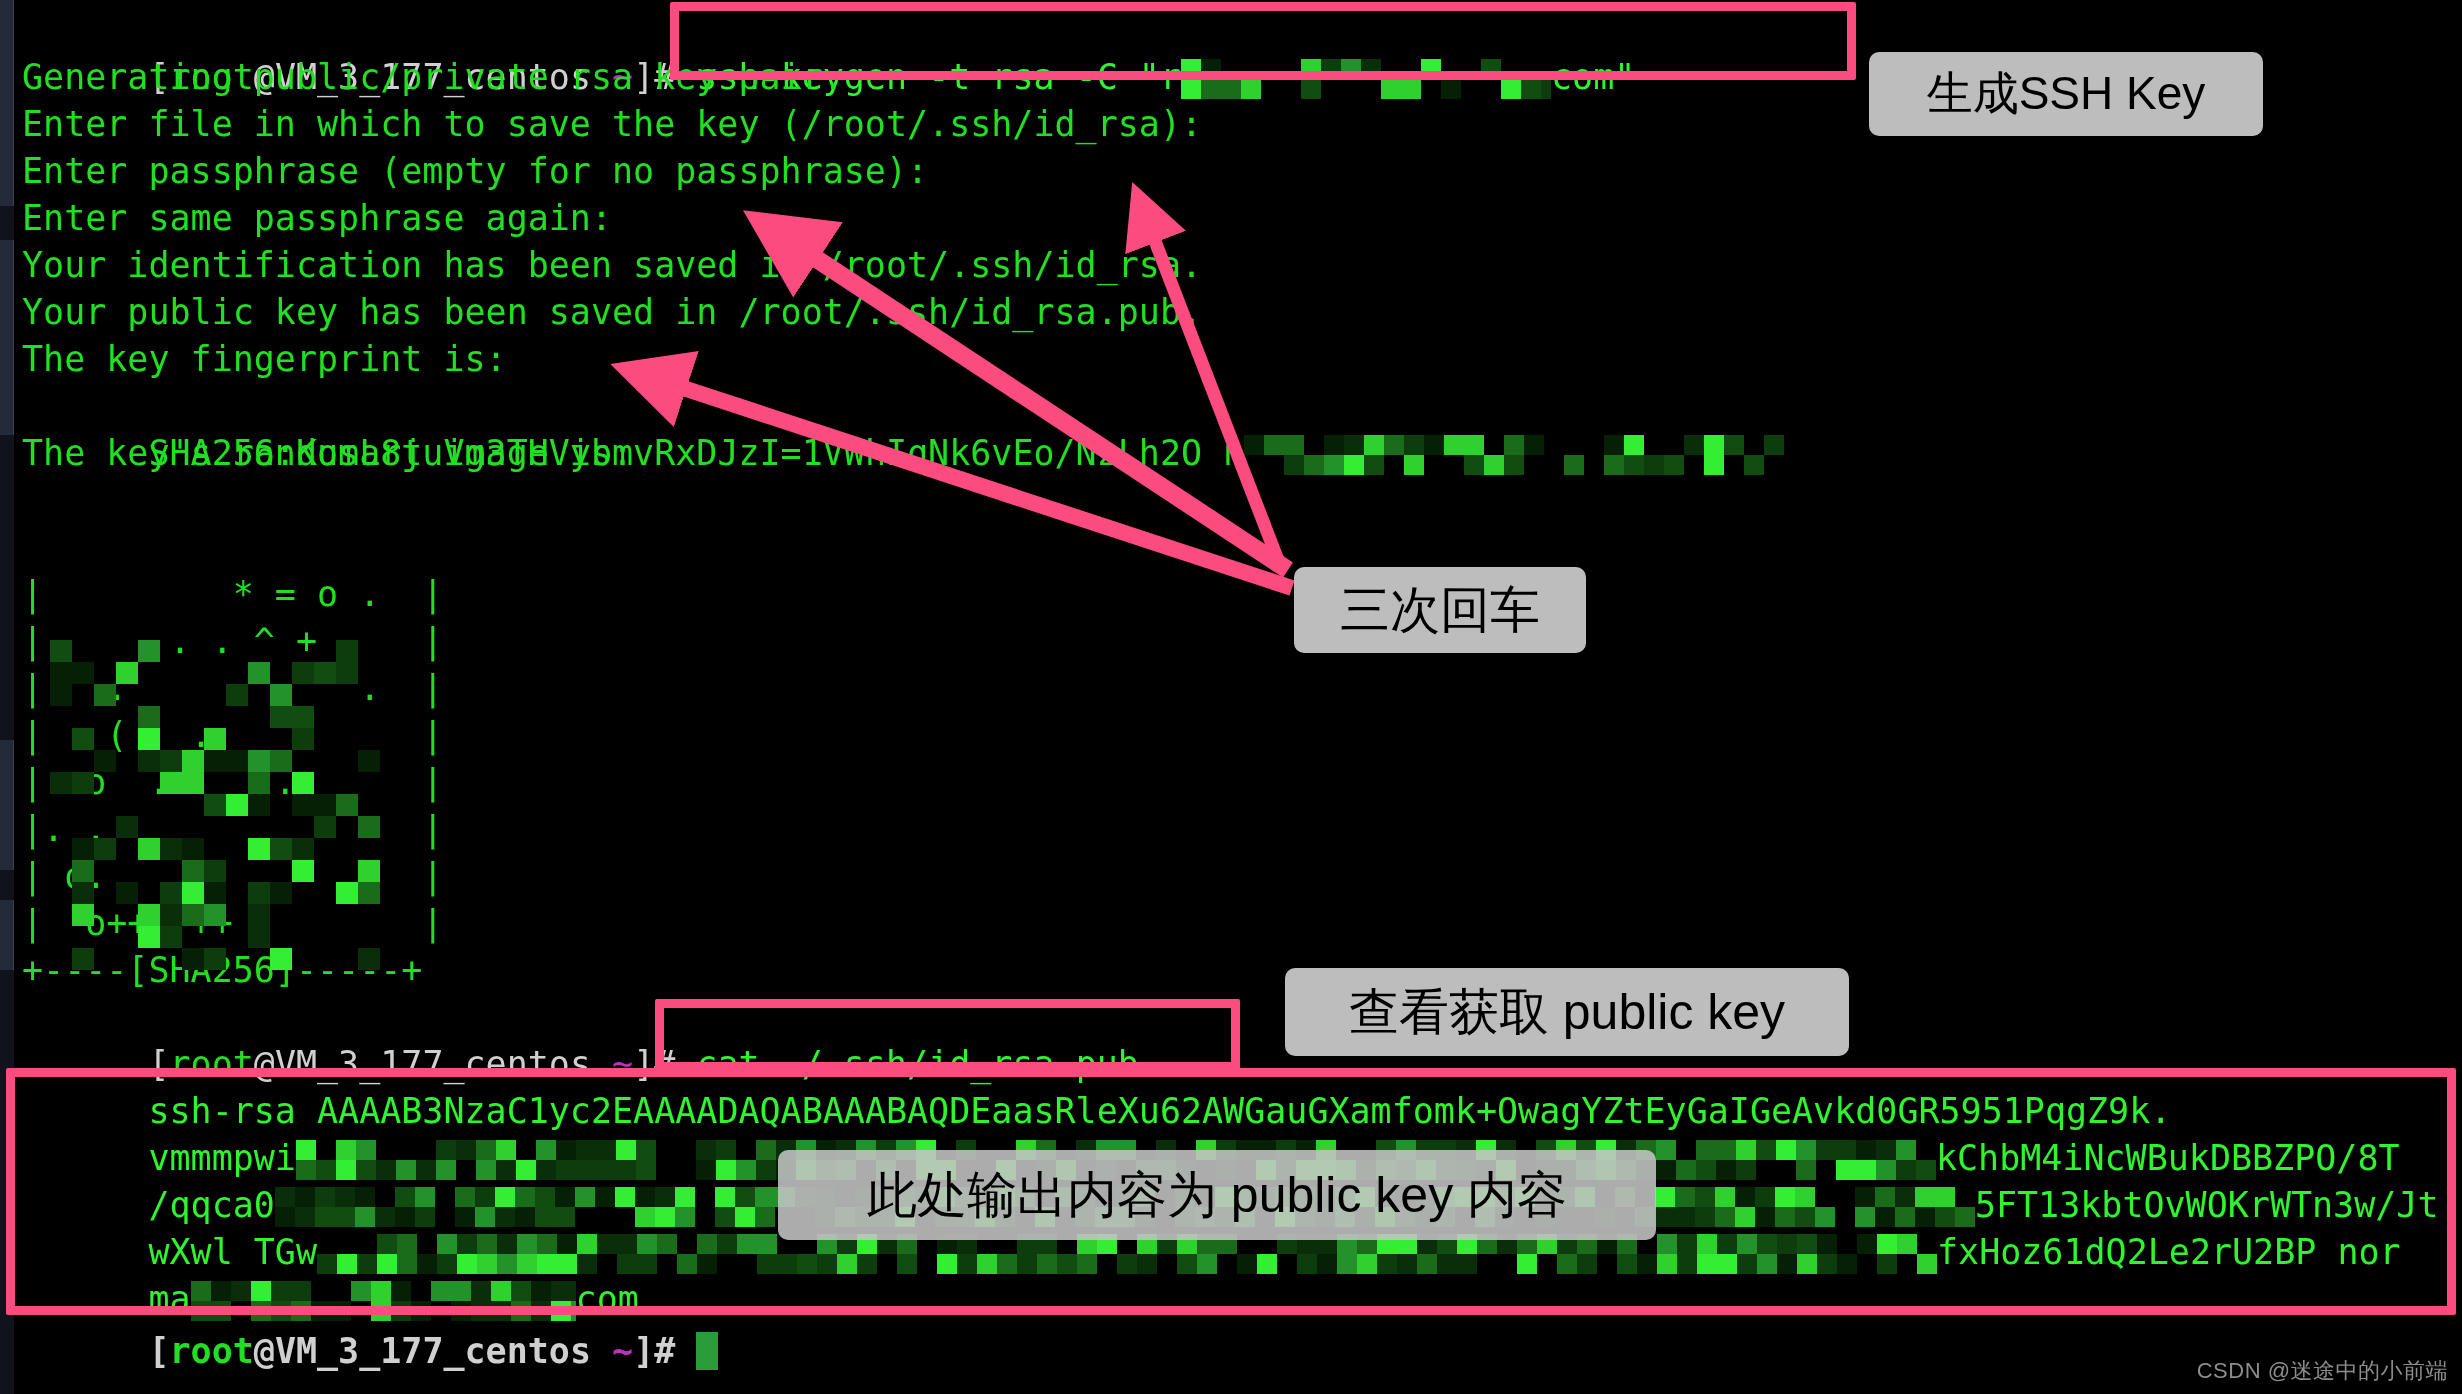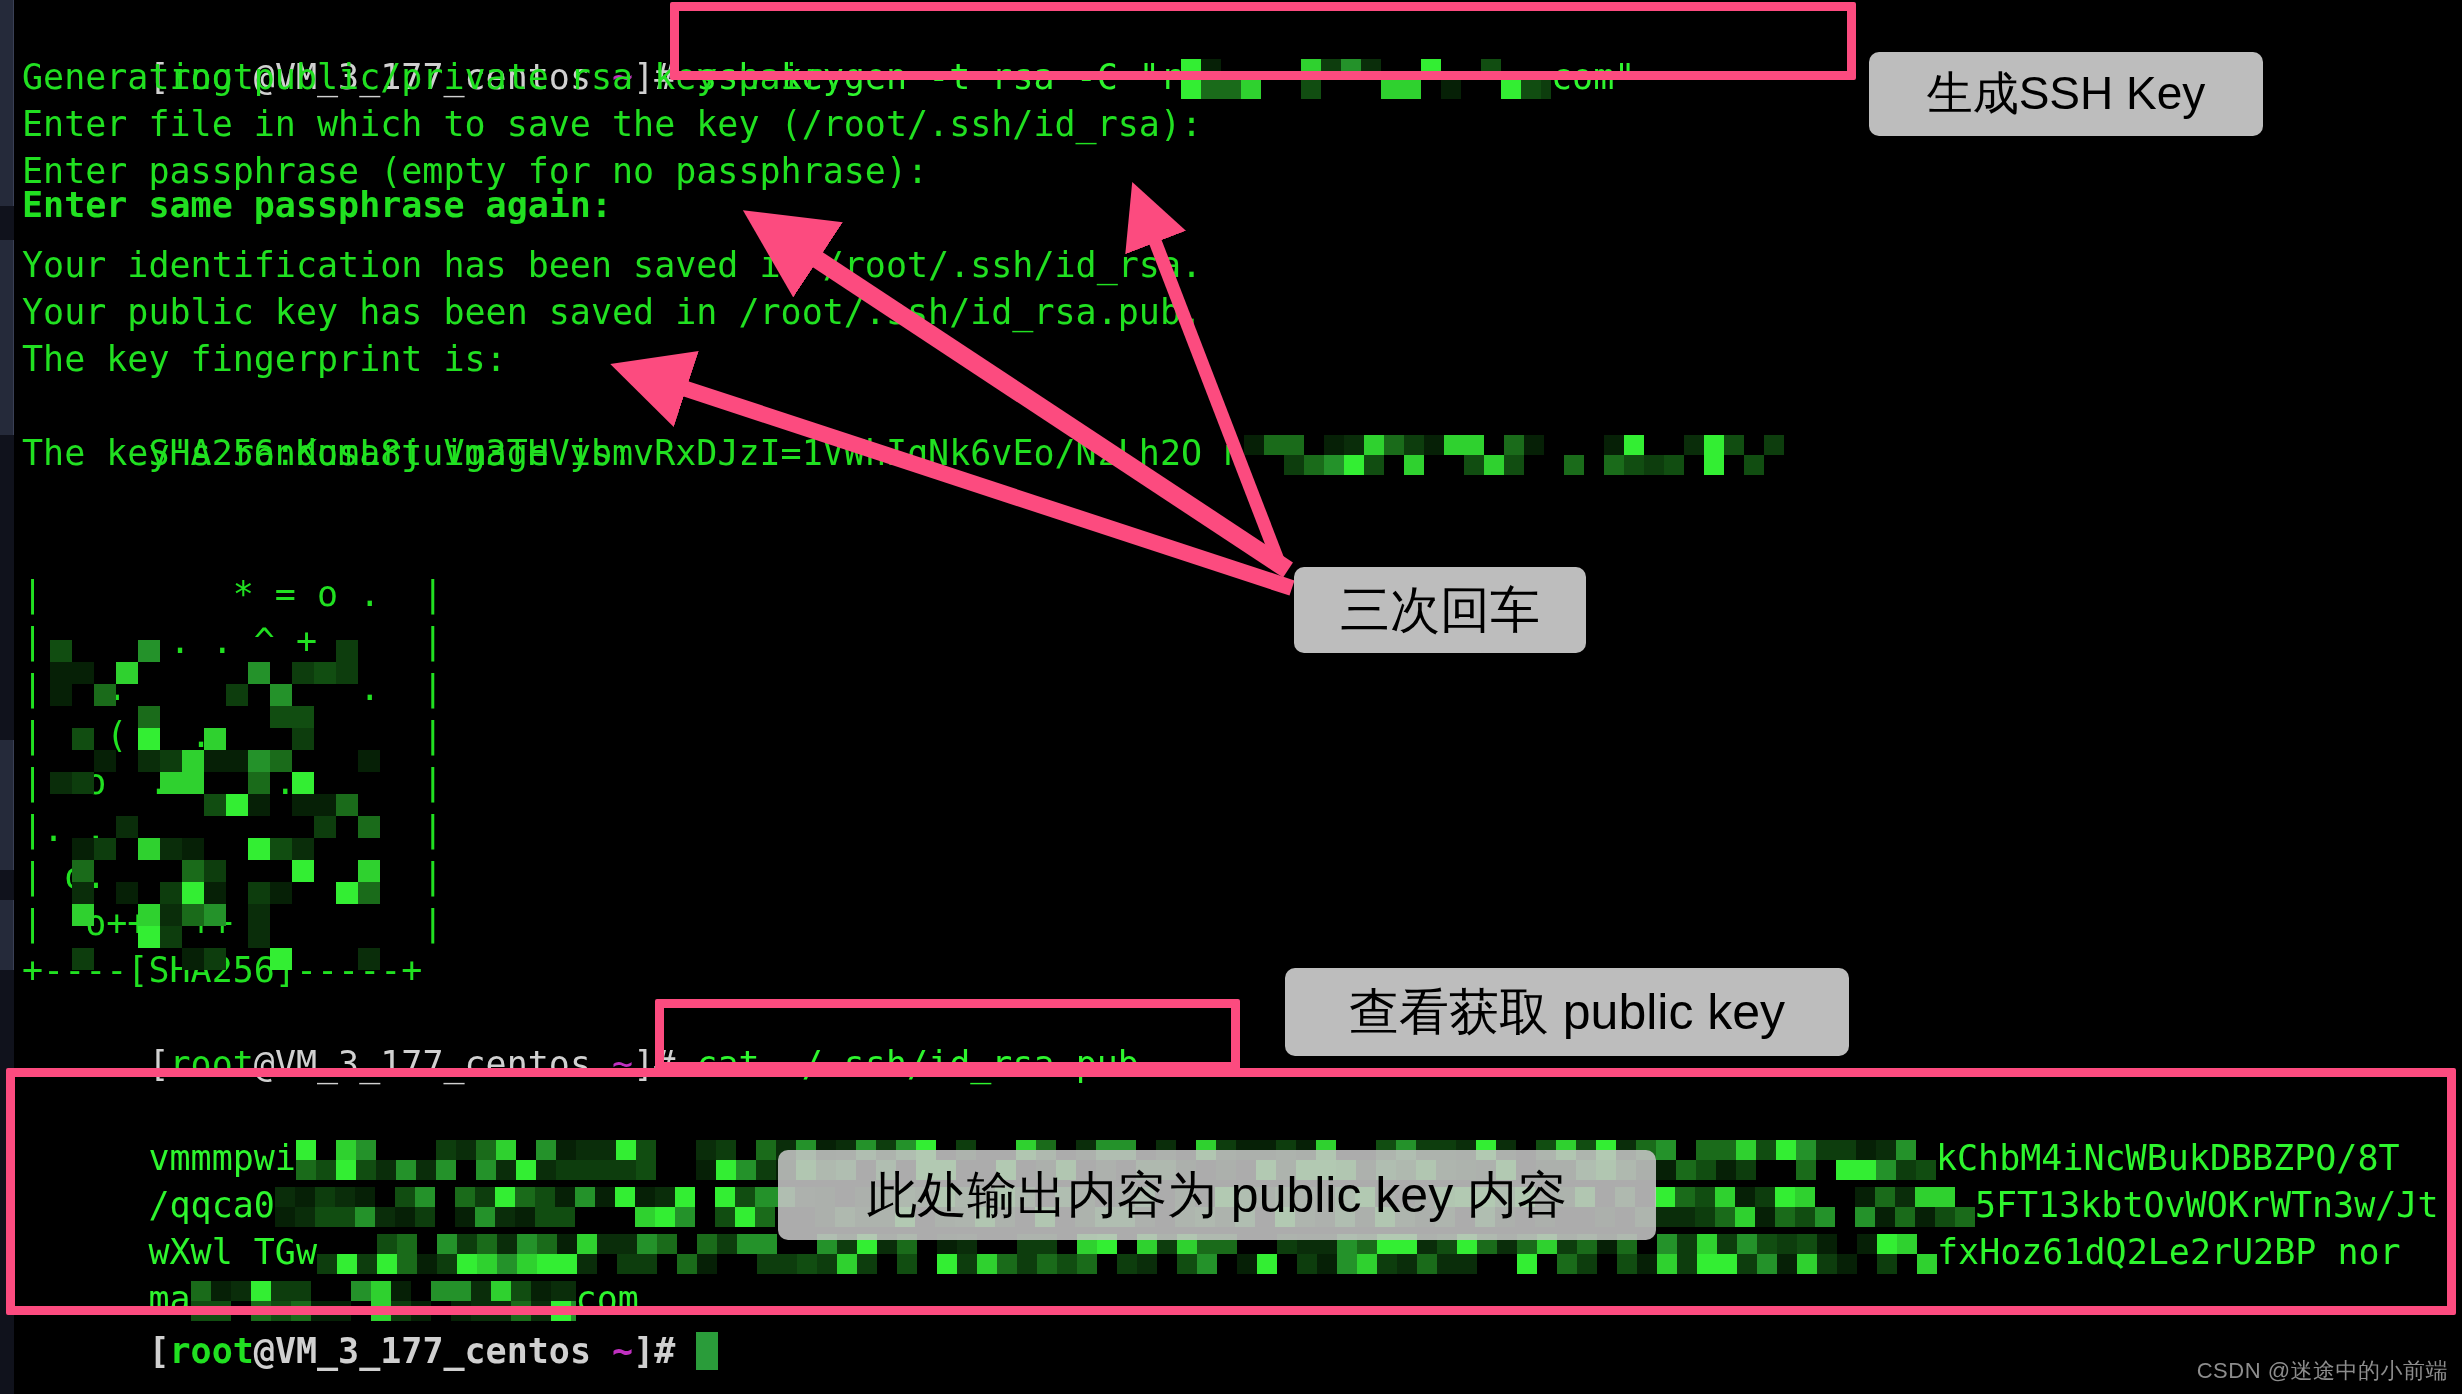--- a/index.html
+++ b/index.html
@@ -130,21 +130,21 @@
 
     
     <div class="line" style="position:absolute;top:7px;left:0;">
       <span class="grey">[</span><span class="g">root</span><span class="grey">@VM_3_177_centos </span><span class="mag">~</span><span class="grey">]#</span><span class="brightgreen"> ssh-keygen -t rsa -C "r</span><span class="mosaic" id="mos-email" style="width: 370px; height: 40px;"><i style="left:0px;top:0px;width:20px;height:20px;background:#33ee33"></i><i style="left:20px;top:0px;width:20px;height:20px;background:#062006"></i><i style="left:120px;top:0px;width:20px;height:20px;background:#2fd12f"></i><i style="left:140px;top:0px;width:20px;height:20px;background:#0d3d0d"></i><i style="left:160px;top:0px;width:20px;height:20px;background:#24922a"></i><i style="left:180px;top:0px;width:20px;height:20px;background:#0a2d0a"></i><i style="left:240px;top:0px;width:20px;height:20px;background:#33ee33"></i><i style="left:300px;top:0px;width:20px;height:20px;background:#114d11"></i><i style="left:0px;top:20px;width:20px;height:20px;background:#33ee33"></i><i style="left:20px;top:20px;width:20px;height:20px;background:#1a6b1a"></i><i style="left:40px;top:20px;width:20px;height:20px;background:#1a6b1a"></i><i style="left:60px;top:20px;width:20px;height:20px;background:#2fd12f"></i><i style="left:120px;top:20px;width:20px;height:20px;background:#114d11"></i><i style="left:200px;top:20px;width:20px;height:20px;background:#2fd12f"></i><i style="left:220px;top:20px;width:20px;height:20px;background:#2fd12f"></i><i style="left:260px;top:20px;width:20px;height:20px;background:#062006"></i><i style="left:320px;top:20px;width:20px;height:20px;background:#33ee33"></i><i style="left:340px;top:20px;width:20px;height:20px;background:#114d11"></i><i style="left:360px;top:20px;width:20px;height:20px;background:#0d3d0d"></i></span><span class="brightgreen">com"</span>
     </div>
 
     
     <div class="line g" style="position:absolute;top:54px;left:0;">Generating public/private rsa key pair.</div>
     <div class="line g" style="position:absolute;top:148px;left:0;">Enter passphrase (empty for no passphrase):</div>
     <div class="line g" style="position:absolute;top:101px;left:0;">Enter file in which to save the key (/root/.ssh/id_rsa):</div>
-    <div class="line g" style="position:absolute;top:182px;left:0;font-weight:bold;">Enter same passphrase again:</div>
+    <div class="line g" style="position:absolute;top:195px;left:0;">Enter same passphrase again:</div>
     <div class="line g" style="position:absolute;top:242px;left:0;">Your identification has been saved in /root/.ssh/id_rsa.</div>
     <div class="line g" style="position:absolute;top:289px;left:0;">Your public key has been saved in /root/.ssh/id_rsa.pub.</div>
     <div class="line g" style="position:absolute;top:336px;left:0;">The key fingerprint is:</div>
 
     
     <div class="line" style="position:absolute;top:383px;left:0;">
       <span class="g">SHA256:KusL8juVg3THVybmvRxDJzI=1VWhIqNk6vEo/NzLh2O n</span><span class="mosaic" id="mos-sha" style="width: 540px; height: 40px;"><i style="left:0px;top:0px;width:20px;height:20px;background:#062006"></i><i style="left:20px;top:0px;width:20px;height:20px;background:#1a6b1a"></i><i style="left:40px;top:0px;width:20px;height:20px;background:#1a6b1a"></i><i style="left:80px;top:0px;width:20px;height:20px;background:#062006"></i><i style="left:100px;top:0px;width:20px;height:20px;background:#0a2d0a"></i><i style="left:120px;top:0px;width:20px;height:20px;background:#2fd12f"></i><i style="left:140px;top:0px;width:20px;height:20px;background:#1a6b1a"></i><i style="left:160px;top:0px;width:20px;height:20px;background:#0d3d0d"></i><i style="left:180px;top:0px;width:20px;height:20px;background:#062006"></i><i style="left:200px;top:0px;width:20px;height:20px;background:#2fd12f"></i><i style="left:220px;top:0px;width:20px;height:20px;background:#2fd12f"></i><i style="left:260px;top:0px;width:20px;height:20px;background:#1a6b1a"></i><i style="left:280px;top:0px;width:20px;height:20px;background:#062006"></i><i style="left:360px;top:0px;width:20px;height:20px;background:#062006"></i><i style="left:380px;top:0px;width:20px;height:20px;background:#33ee33"></i><i style="left:440px;top:0px;width:20px;height:20px;background:#0a2d0a"></i><i style="left:460px;top:0px;width:20px;height:20px;background:#33ee33"></i><i style="left:480px;top:0px;width:20px;height:20px;background:#114d11"></i><i style="left:520px;top:0px;width:20px;height:20px;background:#0d3d0d"></i><i style="left:40px;top:20px;width:20px;height:20px;background:#0d3d0d"></i><i style="left:60px;top:20px;width:20px;height:20px;background:#1a6b1a"></i><i style="left:80px;top:20px;width:20px;height:20px;background:#24922a"></i><i style="left:100px;top:20px;width:20px;height:20px;background:#33ee33"></i><i style="left:120px;top:20px;width:20px;height:20px;background:#114d11"></i><i style="left:160px;top:20px;width:20px;height:20px;background:#2fd12f"></i><i style="left:220px;top:20px;width:20px;height:20px;background:#114d11"></i><i style="left:240px;top:20px;width:20px;height:20px;background:#2fd12f"></i><i style="left:260px;top:20px;width:20px;height:20px;background:#114d11"></i><i style="left:320px;top:20px;width:20px;height:20px;background:#1a6b1a"></i><i style="left:360px;top:20px;width:20px;height:20px;background:#1a6b1a"></i><i style="left:380px;top:20px;width:20px;height:20px;background:#114d11"></i><i style="left:400px;top:20px;width:20px;height:20px;background:#0d3d0d"></i><i style="left:420px;top:20px;width:20px;height:20px;background:#114d11"></i><i style="left:460px;top:20px;width:20px;height:20px;background:#33ee33"></i><i style="left:500px;top:20px;width:20px;height:20px;background:#114d11"></i></span>
     </div>
 
     <div class="line g" style="position:absolute;top:430px;left:0;">The key's randomart image is:</div>
@@ -159,20 +159,23 @@
     <div class="line g" style="position:absolute;top:853px;left:0;">| o.       .       |</div>
     <div class="line g" style="position:absolute;top:900px;left:0;">|  o+++ ++         |</div>
     <div class="line g" style="position:absolute;top:947px;left:0;">+----[SHA256]-----+</div>
 
     
     <div class="line" style="position:absolute;top:994px;left:0;">
       <span class="grey">[</span><span class="g">root</span><span class="grey">@VM_3_177_centos </span><span class="mag">~</span><span class="grey">]#</span><span class="brightgreen"> cat ~/.ssh/id_rsa.pub</span>
     </div>
 
     
+    <div class="line" style="position:absolute;top:1041px;left:0;">
+      <span class="brightgreen">ssh-rsa AAAAB3NzaC1yc2EAAAADAQABAAABAQDEaasRleXu62AWGauGXamfomk+OwagYZtEyGaIGeAvkd0GR5951PqgZ9k.</span>
+    </div>
     <div class="line" style="position:absolute;top:1088px;left:0;">
       <span class="brightgreen">vmmmpwi</span><span class="mosaic" id="mos-k2" style="width: 1640px; height: 40px;"><i style="left:0px;top:0px;width:20px;height:20px;background:#33ee33"></i><i style="left:40px;top:0px;width:20px;height:20px;background:#2fd12f"></i><i style="left:60px;top:0px;width:20px;height:20px;background:#24922a"></i><i style="left:140px;top:0px;width:20px;height:20px;background:#0d3d0d"></i><i style="left:160px;top:0px;width:20px;height:20px;background:#0a2d0a"></i><i style="left:180px;top:0px;width:20px;height:20px;background:#1a6b1a"></i><i style="left:200px;top:0px;width:20px;height:20px;background:#2fd12f"></i><i style="left:240px;top:0px;width:20px;height:20px;background:#24922a"></i><i style="left:260px;top:0px;width:20px;height:20px;background:#062006"></i><i style="left:280px;top:0px;width:20px;height:20px;background:#0a2d0a"></i><i style="left:300px;top:0px;width:20px;height:20px;background:#0a2d0a"></i><i style="left:320px;top:0px;width:20px;height:20px;background:#33ee33"></i><i style="left:340px;top:0px;width:20px;height:20px;background:#114d11"></i><i style="left:400px;top:0px;width:20px;height:20px;background:#0a2d0a"></i><i style="left:420px;top:0px;width:20px;height:20px;background:#0d3d0d"></i><i style="left:460px;top:0px;width:20px;height:20px;background:#1a6b1a"></i><i style="left:480px;top:0px;width:20px;height:20px;background:#0a2d0a"></i><i style="left:500px;top:0px;width:20px;height:20px;background:#24922a"></i><i style="left:520px;top:0px;width:20px;height:20px;background:#062006"></i><i style="left:540px;top:0px;width:20px;height:20px;background:#0a2d0a"></i><i style="left:560px;top:0px;width:20px;height:20px;background:#24922a"></i><i style="left:580px;top:0px;width:20px;height:20px;background:#0d3d0d"></i><i style="left:600px;top:0px;width:20px;height:20px;background:#24922a"></i><i style="left:620px;top:0px;width:20px;height:20px;background:#33ee33"></i><i style="left:660px;top:0px;width:20px;height:20px;background:#0d3d0d"></i><i style="left:720px;top:0px;width:20px;height:20px;background:#2fd12f"></i><i style="left:740px;top:0px;width:20px;height:20px;background:#1a6b1a"></i><i style="left:780px;top:0px;width:20px;height:20px;background:#0a2d0a"></i><i style="left:800px;top:0px;width:20px;height:20px;background:#24922a"></i><i style="left:820px;top:0px;width:20px;height:20px;background:#24922a"></i><i style="left:860px;top:0px;width:20px;height:20px;background:#0a2d0a"></i><i style="left:900px;top:0px;width:20px;height:20px;background:#2fd12f"></i><i style="left:920px;top:0px;width:20px;height:20px;background:#0d3d0d"></i><i style="left:940px;top:0px;width:20px;height:20px;background:#062006"></i><i style="left:960px;top:0px;width:20px;height:20px;background:#062006"></i><i style="left:980px;top:0px;width:20px;height:20px;background:#0d3d0d"></i><i style="left:1000px;top:0px;width:20px;height:20px;background:#062006"></i><i style="left:1020px;top:0px;width:20px;height:20px;background:#2fd12f"></i><i style="left:1080px;top:0px;width:20px;height:20px;background:#114d11"></i><i style="left:1100px;top:0px;width:20px;height:20px;background:#24922a"></i><i style="left:1120px;top:0px;width:20px;height:20px;background:#0d3d0d"></i><i style="left:1140px;top:0px;width:20px;height:20px;background:#0d3d0d"></i><i style="left:1160px;top:0px;width:20px;height:20px;background:#0a2d0a"></i><i style="left:1180px;top:0px;width:20px;height:20px;background:#33ee33"></i><i style="left:1200px;top:0px;width:20px;height:20px;background:#0a2d0a"></i><i style="left:1240px;top:0px;width:20px;height:20px;background:#114d11"></i><i style="left:1260px;top:0px;width:20px;height:20px;background:#2fd12f"></i><i style="left:1280px;top:0px;width:20px;height:20px;background:#114d11"></i><i style="left:1300px;top:0px;width:20px;height:20px;background:#33ee33"></i><i style="left:1320px;top:0px;width:20px;height:20px;background:#0a2d0a"></i><i style="left:1340px;top:0px;width:20px;height:20px;background:#1a6b1a"></i><i style="left:1360px;top:0px;width:20px;height:20px;background:#24922a"></i><i style="left:1400px;top:0px;width:20px;height:20px;background:#1a6b1a"></i><i style="left:1420px;top:0px;width:20px;height:20px;background:#1a6b1a"></i><i style="left:1440px;top:0px;width:20px;height:20px;background:#2fd12f"></i><i style="left:1460px;top:0px;width:20px;height:20px;background:#114d11"></i><i style="left:1480px;top:0px;width:20px;height:20px;background:#33ee33"></i><i style="left:1500px;top:0px;width:20px;height:20px;background:#24922a"></i><i style="left:1520px;top:0px;width:20px;height:20px;background:#0d3d0d"></i><i style="left:1540px;top:0px;width:20px;height:20px;background:#0d3d0d"></i><i style="left:1560px;top:0px;width:20px;height:20px;background:#062006"></i><i style="left:1580px;top:0px;width:20px;height:20px;background:#0a2d0a"></i><i style="left:1600px;top:0px;width:20px;height:20px;background:#24922a"></i><i style="left:0px;top:20px;width:20px;height:20px;background:#1a6b1a"></i><i style="left:20px;top:20px;width:20px;height:20px;background:#114d11"></i><i style="left:40px;top:20px;width:20px;height:20px;background:#33ee33"></i><i style="left:60px;top:20px;width:20px;height:20px;background:#114d11"></i><i style="left:80px;top:20px;width:20px;height:20px;background:#0a2d0a"></i><i style="left:100px;top:20px;width:20px;height:20px;background:#24922a"></i><i style="left:120px;top:20px;width:20px;height:20px;background:#0a2d0a"></i><i style="left:140px;top:20px;width:20px;height:20px;background:#24922a"></i><i style="left:180px;top:20px;width:20px;height:20px;background:#24922a"></i><i style="left:200px;top:20px;width:20px;height:20px;background:#0a2d0a"></i><i style="left:220px;top:20px;width:20px;height:20px;background:#33ee33"></i><i style="left:240px;top:20px;width:20px;height:20px;background:#0a2d0a"></i><i style="left:260px;top:20px;width:20px;height:20px;background:#0d3d0d"></i><i style="left:280px;top:20px;width:20px;height:20px;background:#0d3d0d"></i><i style="left:300px;top:20px;width:20px;height:20px;background:#0d3d0d"></i><i style="left:320px;top:20px;width:20px;height:20px;background:#0d3d0d"></i><i style="left:340px;top:20px;width:20px;height:20px;background:#114d11"></i><i style="left:400px;top:20px;width:20px;height:20px;background:#062006"></i><i style="left:420px;top:20px;width:20px;height:20px;background:#33ee33"></i><i style="left:440px;top:20px;width:20px;height:20px;background:#24922a"></i><i style="left:460px;top:20px;width:20px;height:20px;background:#0d3d0d"></i><i style="left:480px;top:20px;width:20px;height:20px;background:#062006"></i><i style="left:500px;top:20px;width:20px;height:20px;background:#2fd12f"></i><i style="left:520px;top:20px;width:20px;height:20px;background:#1a6b1a"></i><i style="left:540px;top:20px;width:20px;height:20px;background:#24922a"></i><i style="left:580px;top:20px;width:20px;height:20px;background:#24922a"></i><i style="left:620px;top:20px;width:20px;height:20px;background:#33ee33"></i><i style="left:640px;top:20px;width:20px;height:20px;background:#33ee33"></i><i style="left:700px;top:20px;width:20px;height:20px;background:#33ee33"></i><i style="left:740px;top:20px;width:20px;height:20px;background:#062006"></i><i style="left:760px;top:20px;width:20px;height:20px;background:#2fd12f"></i><i style="left:800px;top:20px;width:20px;height:20px;background:#0a2d0a"></i><i style="left:840px;top:20px;width:20px;height:20px;background:#1a6b1a"></i><i style="left:860px;top:20px;width:20px;height:20px;background:#1a6b1a"></i><i style="left:880px;top:20px;width:20px;height:20px;background:#062006"></i><i style="left:920px;top:20px;width:20px;height:20px;background:#062006"></i><i style="left:960px;top:20px;width:20px;height:20px;background:#33ee33"></i><i style="left:980px;top:20px;width:20px;height:20px;background:#0d3d0d"></i><i style="left:1000px;top:20px;width:20px;height:20px;background:#33ee33"></i><i style="left:1020px;top:20px;width:20px;height:20px;background:#33ee33"></i><i style="left:1040px;top:20px;width:20px;height:20px;background:#2fd12f"></i><i style="left:1060px;top:20px;width:20px;height:20px;background:#0a2d0a"></i><i style="left:1080px;top:20px;width:20px;height:20px;background:#24922a"></i><i style="left:1100px;top:20px;width:20px;height:20px;background:#1a6b1a"></i><i style="left:1120px;top:20px;width:20px;height:20px;background:#2fd12f"></i><i style="left:1140px;top:20px;width:20px;height:20px;background:#114d11"></i><i style="left:1160px;top:20px;width:20px;height:20px;background:#0d3d0d"></i><i style="left:1180px;top:20px;width:20px;height:20px;background:#0a2d0a"></i><i style="left:1200px;top:20px;width:20px;height:20px;background:#33ee33"></i><i style="left:1240px;top:20px;width:20px;height:20px;background:#062006"></i><i style="left:1260px;top:20px;width:20px;height:20px;background:#062006"></i><i style="left:1280px;top:20px;width:20px;height:20px;background:#24922a"></i><i style="left:1300px;top:20px;width:20px;height:20px;background:#2fd12f"></i><i style="left:1320px;top:20px;width:20px;height:20px;background:#1a6b1a"></i><i style="left:1340px;top:20px;width:20px;height:20px;background:#062006"></i><i style="left:1360px;top:20px;width:20px;height:20px;background:#062006"></i><i style="left:1380px;top:20px;width:20px;height:20px;background:#1a6b1a"></i><i style="left:1400px;top:20px;width:20px;height:20px;background:#114d11"></i><i style="left:1420px;top:20px;width:20px;height:20px;background:#062006"></i><i style="left:1440px;top:20px;width:20px;height:20px;background:#0d3d0d"></i><i style="left:1500px;top:20px;width:20px;height:20px;background:#1a6b1a"></i><i style="left:1540px;top:20px;width:20px;height:20px;background:#33ee33"></i><i style="left:1560px;top:20px;width:20px;height:20px;background:#33ee33"></i><i style="left:1580px;top:20px;width:20px;height:20px;background:#24922a"></i><i style="left:1600px;top:20px;width:20px;height:20px;background:#0d3d0d"></i><i style="left:1620px;top:20px;width:20px;height:20px;background:#114d11"></i></span><span class="brightgreen">kChbM4iNcWBukDBBZPO/8T</span>
     </div>
     <div class="line" style="position:absolute;top:1135px;left:0;">
       <span class="brightgreen">/qqca0</span><span class="mosaic" id="mos-k3" style="width: 1700px; height: 40px;"><i style="left:0px;top:0px;width:20px;height:20px;background:#0a2d0a"></i><i style="left:20px;top:0px;width:20px;height:20px;background:#062006"></i><i style="left:40px;top:0px;width:20px;height:20px;background:#0d3d0d"></i><i style="left:60px;top:0px;width:20px;height:20px;background:#0a2d0a"></i><i style="left:80px;top:0px;width:20px;height:20px;background:#062006"></i><i style="left:120px;top:0px;width:20px;height:20px;background:#114d11"></i><i style="left:140px;top:0px;width:20px;height:20px;background:#24922a"></i><i style="left:180px;top:0px;width:20px;height:20px;background:#1a6b1a"></i><i style="left:200px;top:0px;width:20px;height:20px;background:#0d3d0d"></i><i style="left:220px;top:0px;width:20px;height:20px;background:#33ee33"></i><i style="left:240px;top:0px;width:20px;height:20px;background:#1a6b1a"></i><i style="left:260px;top:0px;width:20px;height:20px;background:#114d11"></i><i style="left:280px;top:0px;width:20px;height:20px;background:#062006"></i><i style="left:300px;top:0px;width:20px;height:20px;background:#24922a"></i><i style="left:320px;top:0px;width:20px;height:20px;background:#062006"></i><i style="left:340px;top:0px;width:20px;height:20px;background:#33ee33"></i><i style="left:360px;top:0px;width:20px;height:20px;background:#062006"></i><i style="left:380px;top:0px;width:20px;height:20px;background:#0a2d0a"></i><i style="left:400px;top:0px;width:20px;height:20px;background:#33ee33"></i><i style="left:440px;top:0px;width:20px;height:20px;background:#33ee33"></i><i style="left:460px;top:0px;width:20px;height:20px;background:#114d11"></i><i style="left:480px;top:0px;width:20px;height:20px;background:#24922a"></i><i style="left:500px;top:0px;width:20px;height:20px;background:#24922a"></i><i style="left:520px;top:0px;width:20px;height:20px;background:#0a2d0a"></i><i style="left:540px;top:0px;width:20px;height:20px;background:#062006"></i><i style="left:580px;top:0px;width:20px;height:20px;background:#062006"></i><i style="left:600px;top:0px;width:20px;height:20px;background:#114d11"></i><i style="left:620px;top:0px;width:20px;height:20px;background:#1a6b1a"></i><i style="left:640px;top:0px;width:20px;height:20px;background:#114d11"></i><i style="left:660px;top:0px;width:20px;height:20px;background:#2fd12f"></i><i style="left:680px;top:0px;width:20px;height:20px;background:#1a6b1a"></i><i style="left:700px;top:0px;width:20px;height:20px;background:#0d3d0d"></i><i style="left:720px;top:0px;width:20px;height:20px;background:#2fd12f"></i><i style="left:740px;top:0px;width:20px;height:20px;background:#1a6b1a"></i><i style="left:780px;top:0px;width:20px;height:20px;background:#24922a"></i><i style="left:800px;top:0px;width:20px;height:20px;background:#0d3d0d"></i><i style="left:840px;top:0px;width:20px;height:20px;background:#062006"></i><i style="left:860px;top:0px;width:20px;height:20px;background:#24922a"></i><i style="left:900px;top:0px;width:20px;height:20px;background:#0d3d0d"></i><i style="left:940px;top:0px;width:20px;height:20px;background:#33ee33"></i><i style="left:960px;top:0px;width:20px;height:20px;background:#24922a"></i><i style="left:980px;top:0px;width:20px;height:20px;background:#0d3d0d"></i><i style="left:1000px;top:0px;width:20px;height:20px;background:#1a6b1a"></i><i style="left:1020px;top:0px;width:20px;height:20px;background:#114d11"></i><i style="left:1040px;top:0px;width:20px;height:20px;background:#062006"></i><i style="left:1060px;top:0px;width:20px;height:20px;background:#24922a"></i><i style="left:1080px;top:0px;width:20px;height:20px;background:#33ee33"></i><i style="left:1100px;top:0px;width:20px;height:20px;background:#062006"></i><i style="left:1140px;top:0px;width:20px;height:20px;background:#0a2d0a"></i><i style="left:1160px;top:0px;width:20px;height:20px;background:#2fd12f"></i><i style="left:1180px;top:0px;width:20px;height:20px;background:#33ee33"></i><i style="left:1200px;top:0px;width:20px;height:20px;background:#33ee33"></i><i style="left:1220px;top:0px;width:20px;height:20px;background:#24922a"></i><i style="left:1240px;top:0px;width:20px;height:20px;background:#33ee33"></i><i style="left:1260px;top:0px;width:20px;height:20px;background:#062006"></i><i style="left:1280px;top:0px;width:20px;height:20px;background:#0d3d0d"></i><i style="left:1300px;top:0px;width:20px;height:20px;background:#2fd12f"></i><i style="left:1340px;top:0px;width:20px;height:20px;background:#1a6b1a"></i><i style="left:1380px;top:0px;width:20px;height:20px;background:#33ee33"></i><i style="left:1400px;top:0px;width:20px;height:20px;background:#1a6b1a"></i><i style="left:1420px;top:0px;width:20px;height:20px;background:#114d11"></i><i style="left:1440px;top:0px;width:20px;height:20px;background:#2fd12f"></i><i style="left:1460px;top:0px;width:20px;height:20px;background:#062006"></i><i style="left:1480px;top:0px;width:20px;height:20px;background:#0d3d0d"></i><i style="left:1500px;top:0px;width:20px;height:20px;background:#33ee33"></i><i style="left:1520px;top:0px;width:20px;height:20px;background:#2fd12f"></i><i style="left:1580px;top:0px;width:20px;height:20px;background:#062006"></i><i style="left:1600px;top:0px;width:20px;height:20px;background:#1a6b1a"></i><i style="left:1620px;top:0px;width:20px;height:20px;background:#0a2d0a"></i><i style="left:1640px;top:0px;width:20px;height:20px;background:#2fd12f"></i><i style="left:1660px;top:0px;width:20px;height:20px;background:#2fd12f"></i><i style="left:0px;top:20px;width:20px;height:20px;background:#062006"></i><i style="left:20px;top:20px;width:20px;height:20px;background:#0a2d0a"></i><i style="left:40px;top:20px;width:20px;height:20px;background:#114d11"></i><i style="left:60px;top:20px;width:20px;height:20px;background:#114d11"></i><i style="left:80px;top:20px;width:20px;height:20px;background:#24922a"></i><i style="left:100px;top:20px;width:20px;height:20px;background:#0a2d0a"></i><i style="left:120px;top:20px;width:20px;height:20px;background:#062006"></i><i style="left:140px;top:20px;width:20px;height:20px;background:#0d3d0d"></i><i style="left:180px;top:20px;width:20px;height:20px;background:#062006"></i><i style="left:200px;top:20px;width:20px;height:20px;background:#24922a"></i><i style="left:220px;top:20px;width:20px;height:20px;background:#0a2d0a"></i><i style="left:240px;top:20px;width:20px;height:20px;background:#062006"></i><i style="left:260px;top:20px;width:20px;height:20px;background:#114d11"></i><i style="left:280px;top:20px;width:20px;height:20px;background:#114d11"></i><i style="left:360px;top:20px;width:20px;height:20px;background:#2fd12f"></i><i style="left:380px;top:20px;width:20px;height:20px;background:#33ee33"></i><i style="left:400px;top:20px;width:20px;height:20px;background:#24922a"></i><i style="left:440px;top:20px;width:20px;height:20px;background:#114d11"></i><i style="left:460px;top:20px;width:20px;height:20px;background:#33ee33"></i><i style="left:480px;top:20px;width:20px;height:20px;background:#1a6b1a"></i><i style="left:540px;top:20px;width:20px;height:20px;background:#062006"></i><i style="left:560px;top:20px;width:20px;height:20px;background:#1a6b1a"></i><i style="left:580px;top:20px;width:20px;height:20px;background:#0d3d0d"></i><i style="left:600px;top:20px;width:20px;height:20px;background:#0d3d0d"></i><i style="left:620px;top:20px;width:20px;height:20px;background:#33ee33"></i><i style="left:660px;top:20px;width:20px;height:20px;background:#0d3d0d"></i><i style="left:680px;top:20px;width:20px;height:20px;background:#114d11"></i><i style="left:700px;top:20px;width:20px;height:20px;background:#2fd12f"></i><i style="left:720px;top:20px;width:20px;height:20px;background:#0d3d0d"></i><i style="left:760px;top:20px;width:20px;height:20px;background:#2fd12f"></i><i style="left:800px;top:20px;width:20px;height:20px;background:#0d3d0d"></i><i style="left:820px;top:20px;width:20px;height:20px;background:#24922a"></i><i style="left:840px;top:20px;width:20px;height:20px;background:#24922a"></i><i style="left:860px;top:20px;width:20px;height:20px;background:#0a2d0a"></i><i style="left:900px;top:20px;width:20px;height:20px;background:#114d11"></i><i style="left:920px;top:20px;width:20px;height:20px;background:#1a6b1a"></i><i style="left:940px;top:20px;width:20px;height:20px;background:#0d3d0d"></i><i style="left:960px;top:20px;width:20px;height:20px;background:#24922a"></i><i style="left:1000px;top:20px;width:20px;height:20px;background:#33ee33"></i><i style="left:1020px;top:20px;width:20px;height:20px;background:#114d11"></i><i style="left:1040px;top:20px;width:20px;height:20px;background:#0a2d0a"></i><i style="left:1060px;top:20px;width:20px;height:20px;background:#24922a"></i><i style="left:1080px;top:20px;width:20px;height:20px;background:#062006"></i><i style="left:1100px;top:20px;width:20px;height:20px;background:#2fd12f"></i><i style="left:1120px;top:20px;width:20px;height:20px;background:#114d11"></i><i style="left:1140px;top:20px;width:20px;height:20px;background:#062006"></i><i style="left:1160px;top:20px;width:20px;height:20px;background:#114d11"></i><i style="left:1200px;top:20px;width:20px;height:20px;background:#24922a"></i><i style="left:1220px;top:20px;width:20px;height:20px;background:#062006"></i><i style="left:1260px;top:20px;width:20px;height:20px;background:#062006"></i><i style="left:1320px;top:20px;width:20px;height:20px;background:#062006"></i><i style="left:1360px;top:20px;width:20px;height:20px;background:#114d11"></i><i style="left:1380px;top:20px;width:20px;height:20px;background:#0a2d0a"></i><i style="left:1400px;top:20px;width:20px;height:20px;background:#0a2d0a"></i><i style="left:1420px;top:20px;width:20px;height:20px;background:#0d3d0d"></i><i style="left:1440px;top:20px;width:20px;height:20px;background:#1a6b1a"></i><i style="left:1460px;top:20px;width:20px;height:20px;background:#2fd12f"></i><i style="left:1480px;top:20px;width:20px;height:20px;background:#062006"></i><i style="left:1500px;top:20px;width:20px;height:20px;background:#1a6b1a"></i><i style="left:1520px;top:20px;width:20px;height:20px;background:#114d11"></i><i style="left:1540px;top:20px;width:20px;height:20px;background:#24922a"></i><i style="left:1580px;top:20px;width:20px;height:20px;background:#24922a"></i><i style="left:1600px;top:20px;width:20px;height:20px;background:#062006"></i><i style="left:1620px;top:20px;width:20px;height:20px;background:#1a6b1a"></i><i style="left:1640px;top:20px;width:20px;height:20px;background:#062006"></i><i style="left:1660px;top:20px;width:20px;height:20px;background:#114d11"></i><i style="left:1680px;top:20px;width:20px;height:20px;background:#1a6b1a"></i></span><span class="brightgreen">5FT13kbtOvWOKrWTn3w/Jt</span>
     </div>
     <div class="line" style="position:absolute;top:1182px;left:0;">
       <span class="brightgreen">wXwl TGw</span><span class="mosaic" id="mos-k4" style="width: 1620px; height: 40px;"><i style="left:60px;top:0px;width:20px;height:20px;background:#114d11"></i><i style="left:80px;top:0px;width:20px;height:20px;background:#1a6b1a"></i><i style="left:120px;top:0px;width:20px;height:20px;background:#24922a"></i><i style="left:140px;top:0px;width:20px;height:20px;background:#0d3d0d"></i><i style="left:160px;top:0px;width:20px;height:20px;background:#1a6b1a"></i><i style="left:180px;top:0px;width:20px;height:20px;background:#0a2d0a"></i><i style="left:200px;top:0px;width:20px;height:20px;background:#24922a"></i><i style="left:220px;top:0px;width:20px;height:20px;background:#1a6b1a"></i><i style="left:240px;top:0px;width:20px;height:20px;background:#062006"></i><i style="left:260px;top:0px;width:20px;height:20px;background:#2fd12f"></i><i style="left:280px;top:0px;width:20px;height:20px;background:#0a2d0a"></i><i style="left:300px;top:0px;width:20px;height:20px;background:#0a2d0a"></i><i style="left:320px;top:0px;width:20px;height:20px;background:#24922a"></i><i style="left:340px;top:0px;width:20px;height:20px;background:#1a6b1a"></i><i style="left:380px;top:0px;width:20px;height:20px;background:#1a6b1a"></i><i style="left:400px;top:0px;width:20px;height:20px;background:#0d3d0d"></i><i style="left:420px;top:0px;width:20px;height:20px;background:#24922a"></i><i style="left:440px;top:0px;width:20px;height:20px;background:#24922a"></i><i style="left:500px;top:0px;width:20px;height:20px;background:#24922a"></i><i style="left:520px;top:0px;width:20px;height:20px;background:#0d3d0d"></i><i style="left:540px;top:0px;width:20px;height:20px;background:#33ee33"></i><i style="left:560px;top:0px;width:20px;height:20px;background:#0a2d0a"></i><i style="left:580px;top:0px;width:20px;height:20px;background:#1a6b1a"></i><i style="left:620px;top:0px;width:20px;height:20px;background:#062006"></i><i style="left:640px;top:0px;width:20px;height:20px;background:#0a2d0a"></i><i style="left:700px;top:0px;width:20px;height:20px;background:#0d3d0d"></i><i style="left:720px;top:0px;width:20px;height:20px;background:#0d3d0d"></i><i style="left:760px;top:0px;width:20px;height:20px;background:#2fd12f"></i><i style="left:780px;top:0px;width:20px;height:20px;background:#33ee33"></i><i style="left:820px;top:0px;width:20px;height:20px;background:#2fd12f"></i><i style="left:840px;top:0px;width:20px;height:20px;background:#0d3d0d"></i><i style="left:860px;top:0px;width:20px;height:20px;background:#2fd12f"></i><i style="left:880px;top:0px;width:20px;height:20px;background:#1a6b1a"></i><i style="left:900px;top:0px;width:20px;height:20px;background:#1a6b1a"></i><i style="left:960px;top:0px;width:20px;height:20px;background:#0d3d0d"></i><i style="left:980px;top:0px;width:20px;height:20px;background:#0a2d0a"></i><i style="left:1000px;top:0px;width:20px;height:20px;background:#0a2d0a"></i><i style="left:1020px;top:0px;width:20px;height:20px;background:#24922a"></i><i style="left:1040px;top:0px;width:20px;height:20px;background:#1a6b1a"></i><i style="left:1060px;top:0px;width:20px;height:20px;background:#33ee33"></i><i style="left:1080px;top:0px;width:20px;height:20px;background:#33ee33"></i><i style="left:1100px;top:0px;width:20px;height:20px;background:#0a2d0a"></i><i style="left:1120px;top:0px;width:20px;height:20px;background:#114d11"></i><i style="left:1140px;top:0px;width:20px;height:20px;background:#33ee33"></i><i style="left:1160px;top:0px;width:20px;height:20px;background:#1a6b1a"></i><i style="left:1180px;top:0px;width:20px;height:20px;background:#0a2d0a"></i><i style="left:1200px;top:0px;width:20px;height:20px;background:#1a6b1a"></i><i style="left:1220px;top:0px;width:20px;height:20px;background:#2fd12f"></i><i style="left:1240px;top:0px;width:20px;height:20px;background:#0d3d0d"></i><i style="left:1260px;top:0px;width:20px;height:20px;background:#1a6b1a"></i><i style="left:1280px;top:0px;width:20px;height:20px;background:#062006"></i><i style="left:1300px;top:0px;width:20px;height:20px;background:#1a6b1a"></i><i style="left:1340px;top:0px;width:20px;height:20px;background:#24922a"></i><i style="left:1360px;top:0px;width:20px;height:20px;background:#0d3d0d"></i><i style="left:1380px;top:0px;width:20px;height:20px;background:#2fd12f"></i><i style="left:1400px;top:0px;width:20px;height:20px;background:#0d3d0d"></i><i style="left:1420px;top:0px;width:20px;height:20px;background:#24922a"></i><i style="left:1440px;top:0px;width:20px;height:20px;background:#114d11"></i><i style="left:1460px;top:0px;width:20px;height:20px;background:#0d3d0d"></i><i style="left:1480px;top:0px;width:20px;height:20px;background:#114d11"></i><i style="left:1500px;top:0px;width:20px;height:20px;background:#062006"></i><i style="left:1540px;top:0px;width:20px;height:20px;background:#062006"></i><i style="left:1560px;top:0px;width:20px;height:20px;background:#33ee33"></i><i style="left:1580px;top:0px;width:20px;height:20px;background:#2fd12f"></i><i style="left:0px;top:20px;width:20px;height:20px;background:#0d3d0d"></i><i style="left:20px;top:20px;width:20px;height:20px;background:#33ee33"></i><i style="left:40px;top:20px;width:20px;height:20px;background:#0d3d0d"></i><i style="left:60px;top:20px;width:20px;height:20px;background:#33ee33"></i><i style="left:80px;top:20px;width:20px;height:20px;background:#1a6b1a"></i><i style="left:100px;top:20px;width:20px;height:20px;background:#062006"></i><i style="left:120px;top:20px;width:20px;height:20px;background:#0d3d0d"></i><i style="left:140px;top:20px;width:20px;height:20px;background:#33ee33"></i><i style="left:160px;top:20px;width:20px;height:20px;background:#2fd12f"></i><i style="left:180px;top:20px;width:20px;height:20px;background:#24922a"></i><i style="left:200px;top:20px;width:20px;height:20px;background:#2fd12f"></i><i style="left:220px;top:20px;width:20px;height:20px;background:#33ee33"></i><i style="left:240px;top:20px;width:20px;height:20px;background:#33ee33"></i><i style="left:260px;top:20px;width:20px;height:20px;background:#0a2d0a"></i><i style="left:300px;top:20px;width:20px;height:20px;background:#0d3d0d"></i><i style="left:320px;top:20px;width:20px;height:20px;background:#0d3d0d"></i><i style="left:360px;top:20px;width:20px;height:20px;background:#1a6b1a"></i><i style="left:380px;top:20px;width:20px;height:20px;background:#062006"></i><i style="left:440px;top:20px;width:20px;height:20px;background:#0d3d0d"></i><i style="left:460px;top:20px;width:20px;height:20px;background:#0d3d0d"></i><i style="left:480px;top:20px;width:20px;height:20px;background:#114d11"></i><i style="left:500px;top:20px;width:20px;height:20px;background:#0d3d0d"></i><i style="left:520px;top:20px;width:20px;height:20px;background:#2fd12f"></i><i style="left:540px;top:20px;width:20px;height:20px;background:#0d3d0d"></i><i style="left:580px;top:20px;width:20px;height:20px;background:#114d11"></i><i style="left:620px;top:20px;width:20px;height:20px;background:#33ee33"></i><i style="left:640px;top:20px;width:20px;height:20px;background:#0d3d0d"></i><i style="left:660px;top:20px;width:20px;height:20px;background:#2fd12f"></i><i style="left:680px;top:20px;width:20px;height:20px;background:#1a6b1a"></i><i style="left:700px;top:20px;width:20px;height:20px;background:#0d3d0d"></i><i style="left:720px;top:20px;width:20px;height:20px;background:#1a6b1a"></i><i style="left:740px;top:20px;width:20px;height:20px;background:#114d11"></i><i style="left:760px;top:20px;width:20px;height:20px;background:#1a6b1a"></i><i style="left:800px;top:20px;width:20px;height:20px;background:#0d3d0d"></i><i style="left:820px;top:20px;width:20px;height:20px;background:#0a2d0a"></i><i style="left:860px;top:20px;width:20px;height:20px;background:#114d11"></i><i style="left:880px;top:20px;width:20px;height:20px;background:#24922a"></i><i style="left:920px;top:20px;width:20px;height:20px;background:#062006"></i><i style="left:940px;top:20px;width:20px;height:20px;background:#33ee33"></i><i style="left:980px;top:20px;width:20px;height:20px;background:#0d3d0d"></i><i style="left:1000px;top:20px;width:20px;height:20px;background:#062006"></i><i style="left:1020px;top:20px;width:20px;height:20px;background:#24922a"></i><i style="left:1040px;top:20px;width:20px;height:20px;background:#2fd12f"></i><i style="left:1060px;top:20px;width:20px;height:20px;background:#0d3d0d"></i><i style="left:1080px;top:20px;width:20px;height:20px;background:#0a2d0a"></i><i style="left:1100px;top:20px;width:20px;height:20px;background:#1a6b1a"></i><i style="left:1120px;top:20px;width:20px;height:20px;background:#0a2d0a"></i><i style="left:1140px;top:20px;width:20px;height:20px;background:#0a2d0a"></i><i style="left:1200px;top:20px;width:20px;height:20px;background:#33ee33"></i><i style="left:1240px;top:20px;width:20px;height:20px;background:#1a6b1a"></i><i style="left:1260px;top:20px;width:20px;height:20px;background:#0d3d0d"></i><i style="left:1300px;top:20px;width:20px;height:20px;background:#114d11"></i><i style="left:1320px;top:20px;width:20px;height:20px;background:#062006"></i><i style="left:1340px;top:20px;width:20px;height:20px;background:#2fd12f"></i><i style="left:1360px;top:20px;width:20px;height:20px;background:#0d3d0d"></i><i style="left:1380px;top:20px;width:20px;height:20px;background:#33ee33"></i><i style="left:1400px;top:20px;width:20px;height:20px;background:#33ee33"></i><i style="left:1420px;top:20px;width:20px;height:20px;background:#0d3d0d"></i><i style="left:1440px;top:20px;width:20px;height:20px;background:#24922a"></i><i style="left:1460px;top:20px;width:20px;height:20px;background:#062006"></i><i style="left:1480px;top:20px;width:20px;height:20px;background:#2fd12f"></i><i style="left:1500px;top:20px;width:20px;height:20px;background:#0d3d0d"></i><i style="left:1520px;top:20px;width:20px;height:20px;background:#062006"></i><i style="left:1560px;top:20px;width:20px;height:20px;background:#0d3d0d"></i><i style="left:1600px;top:20px;width:20px;height:20px;background:#2fd12f"></i></span><span class="brightgreen">fxHoz61dQ2Le2rU2BP nor</span>
     </div>
     <div class="line" style="position:absolute;top:1229px;left:0;">

